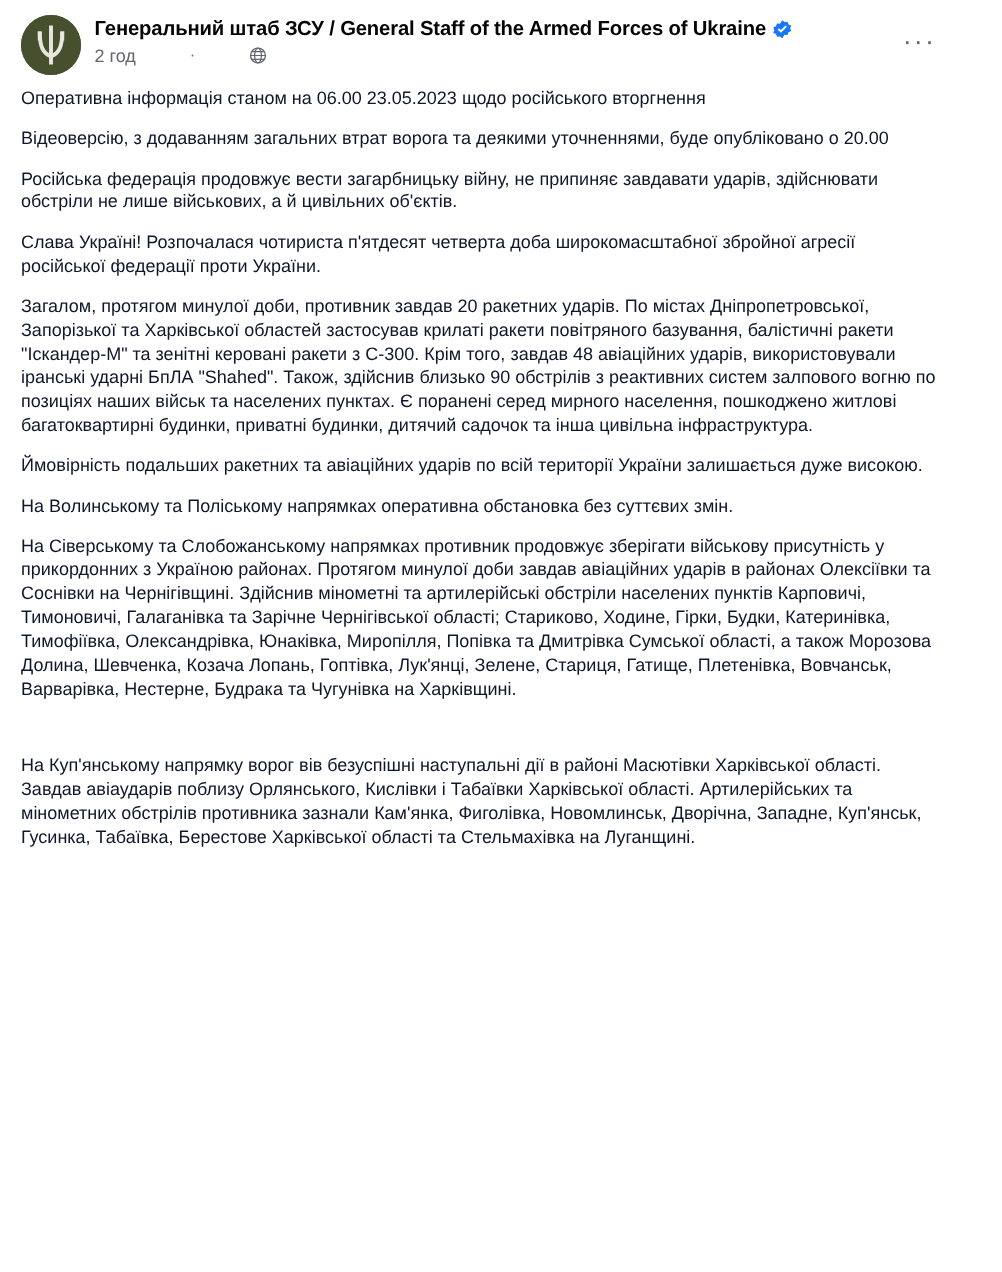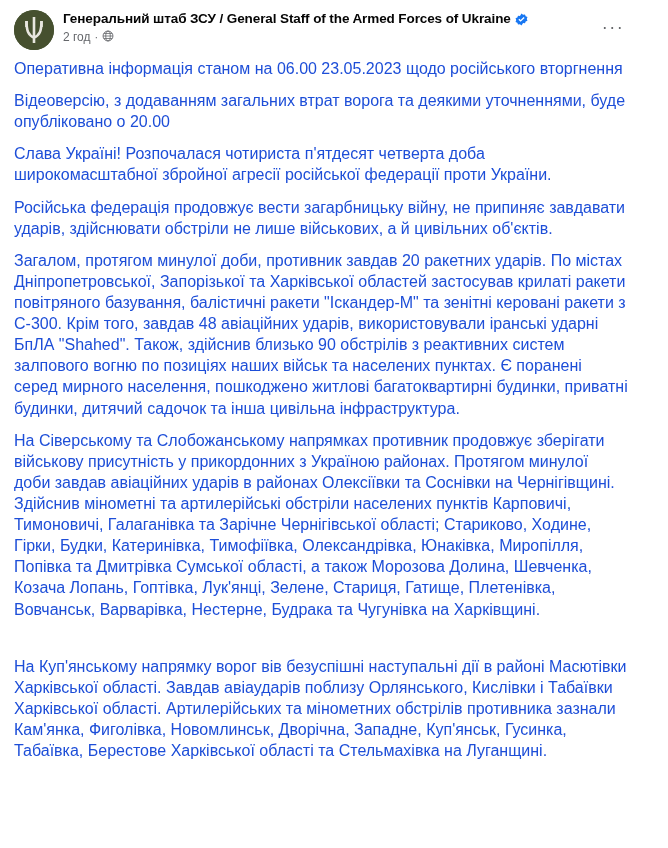--- a/index.html
+++ b/index.html
@@ -57,25 +57,26 @@
     white-space: nowrap;
   }
   .verified {
     margin-left: 4px;
     flex: 0 0 auto;
     display: inline-flex;
     align-items: center;
   }
   .meta-row {
     display: flex;
-    align-items: flex-start;
+    align-items: center;
     margin-top: 3px;
     color: #65676b;
     font-size: 12px;
     line-height: 14px;
+    gap: 32px;
   }
   .meta-dot {
     margin: 0 4px;
     font-size: 11px;
     color: #65676b;
   }
   .globe-icon { display: inline-flex; align-items: center; }
   .menu-btn {
     position: absolute;
     top: 2px;
@@ -86,23 +87,23 @@
     display: flex;
     align-items: center;
     justify-content: center;
     color: #65676b;
     font-size: 18px;
     letter-spacing: 1.5px;
     line-height: 1;
     cursor: pointer;
   }
   .post-body {
-    font-size: 16px;
+    font-size: 12px;
     line-height: 1.32;
-    color: #1d4ed8;
+    color: #0f172a;
     padding-bottom: 6px;
   }
   .post-body p {
     margin: 0 0 11px 0;
   }
   .post-body p:last-child { margin-bottom: 0; margin-top: 36px; }
 </style>
 </head>
 <body>
 
@@ -141,20 +142,22 @@
         </span>
       </div>
     </div>
 
     <div class="menu-btn">···</div>
   </div>
 
   <div class="post-body">
     <p>Оперативна інформація станом на 06.00 23.05.2023 щодо російського вторгнення</p>
     <p>Відеоверсію, з додаванням загальних втрат ворога та деякими уточненнями, буде опубліковано о 20.00</p>
+    <p>Російська федерація продовжує вести загарбницьку війну, не припиняє завдавати ударів, здійснювати обстріли не лише військових, а й цивільних об'єктів.</p>
     <p>Слава Україні! Розпочалася чотириста п'ятдесят четверта доба широкомасштабної збройної агресії російської федерації проти України.</p>
-    <p>Російська федерація продовжує вести загарбницьку війну, не припиняє завдавати ударів, здійснювати обстріли не лише військових, а й цивільних об'єктів.</p>
     <p>Загалом, протягом минулої доби, противник завдав 20 ракетних ударів. По містах Дніпропетровської, Запорізької та Харківської областей застосував крилаті ракети повітряного базування, балістичні ракети "Іскандер-М" та зенітні керовані ракети з С-300. Крім того, завдав 48 авіаційних ударів, використовували іранські ударні БпЛА "Shahed". Також, здійснив близько 90 обстрілів з реактивних систем залпового вогню по позиціях наших військ та населених пунктах. Є поранені серед мирного населення, пошкоджено житлові багатоквартирні будинки, приватні будинки, дитячий садочок та інша цивільна інфраструктура.</p>
+    <p>Ймовірність подальших ракетних та авіаційних ударів по всій території України залишається дуже високою.</p>
+    <p>На Волинському та Поліському напрямках оперативна обстановка без суттєвих змін.</p>
     <p>На Сіверському та Слобожанському напрямках противник продовжує зберігати військову присутність у прикордонних з Україною районах. Протягом минулої доби завдав авіаційних ударів в районах Олексіївки та Соснівки на Чернігівщині. Здійснив мінометні та артилерійські обстріли населених пунктів Карповичі, Тимоновичі, Галаганівка та Зарічне Чернігівської області; Стариково, Ходине, Гірки, Будки, Катеринівка, Тимофіївка, Олександрівка, Юнаківка, Миропілля, Попівка та Дмитрівка Сумської області, а також Морозова Долина, Шевченка, Козача Лопань, Гоптівка, Лук'янці, Зелене, Стариця, Гатище, Плетенівка, Вовчанськ, Варварівка, Нестерне, Будрака та Чугунівка на Харківщині.</p>
     <p>На Куп'янському напрямку ворог вів безуспішні наступальні дії в районі Масютівки Харківської області. Завдав авіаударів поблизу Орлянського, Кислівки і Табаївки Харківської області. Артилерійських та мінометних обстрілів противника зазнали Кам'янка, Фиголівка, Новомлинськ, Дворічна, Западне, Куп'янськ, Гусинка, Табаївка, Берестове Харківської області та Стельмахівка на Луганщині.</p>
   </div>
 
 </div>
 
 </body></html>

